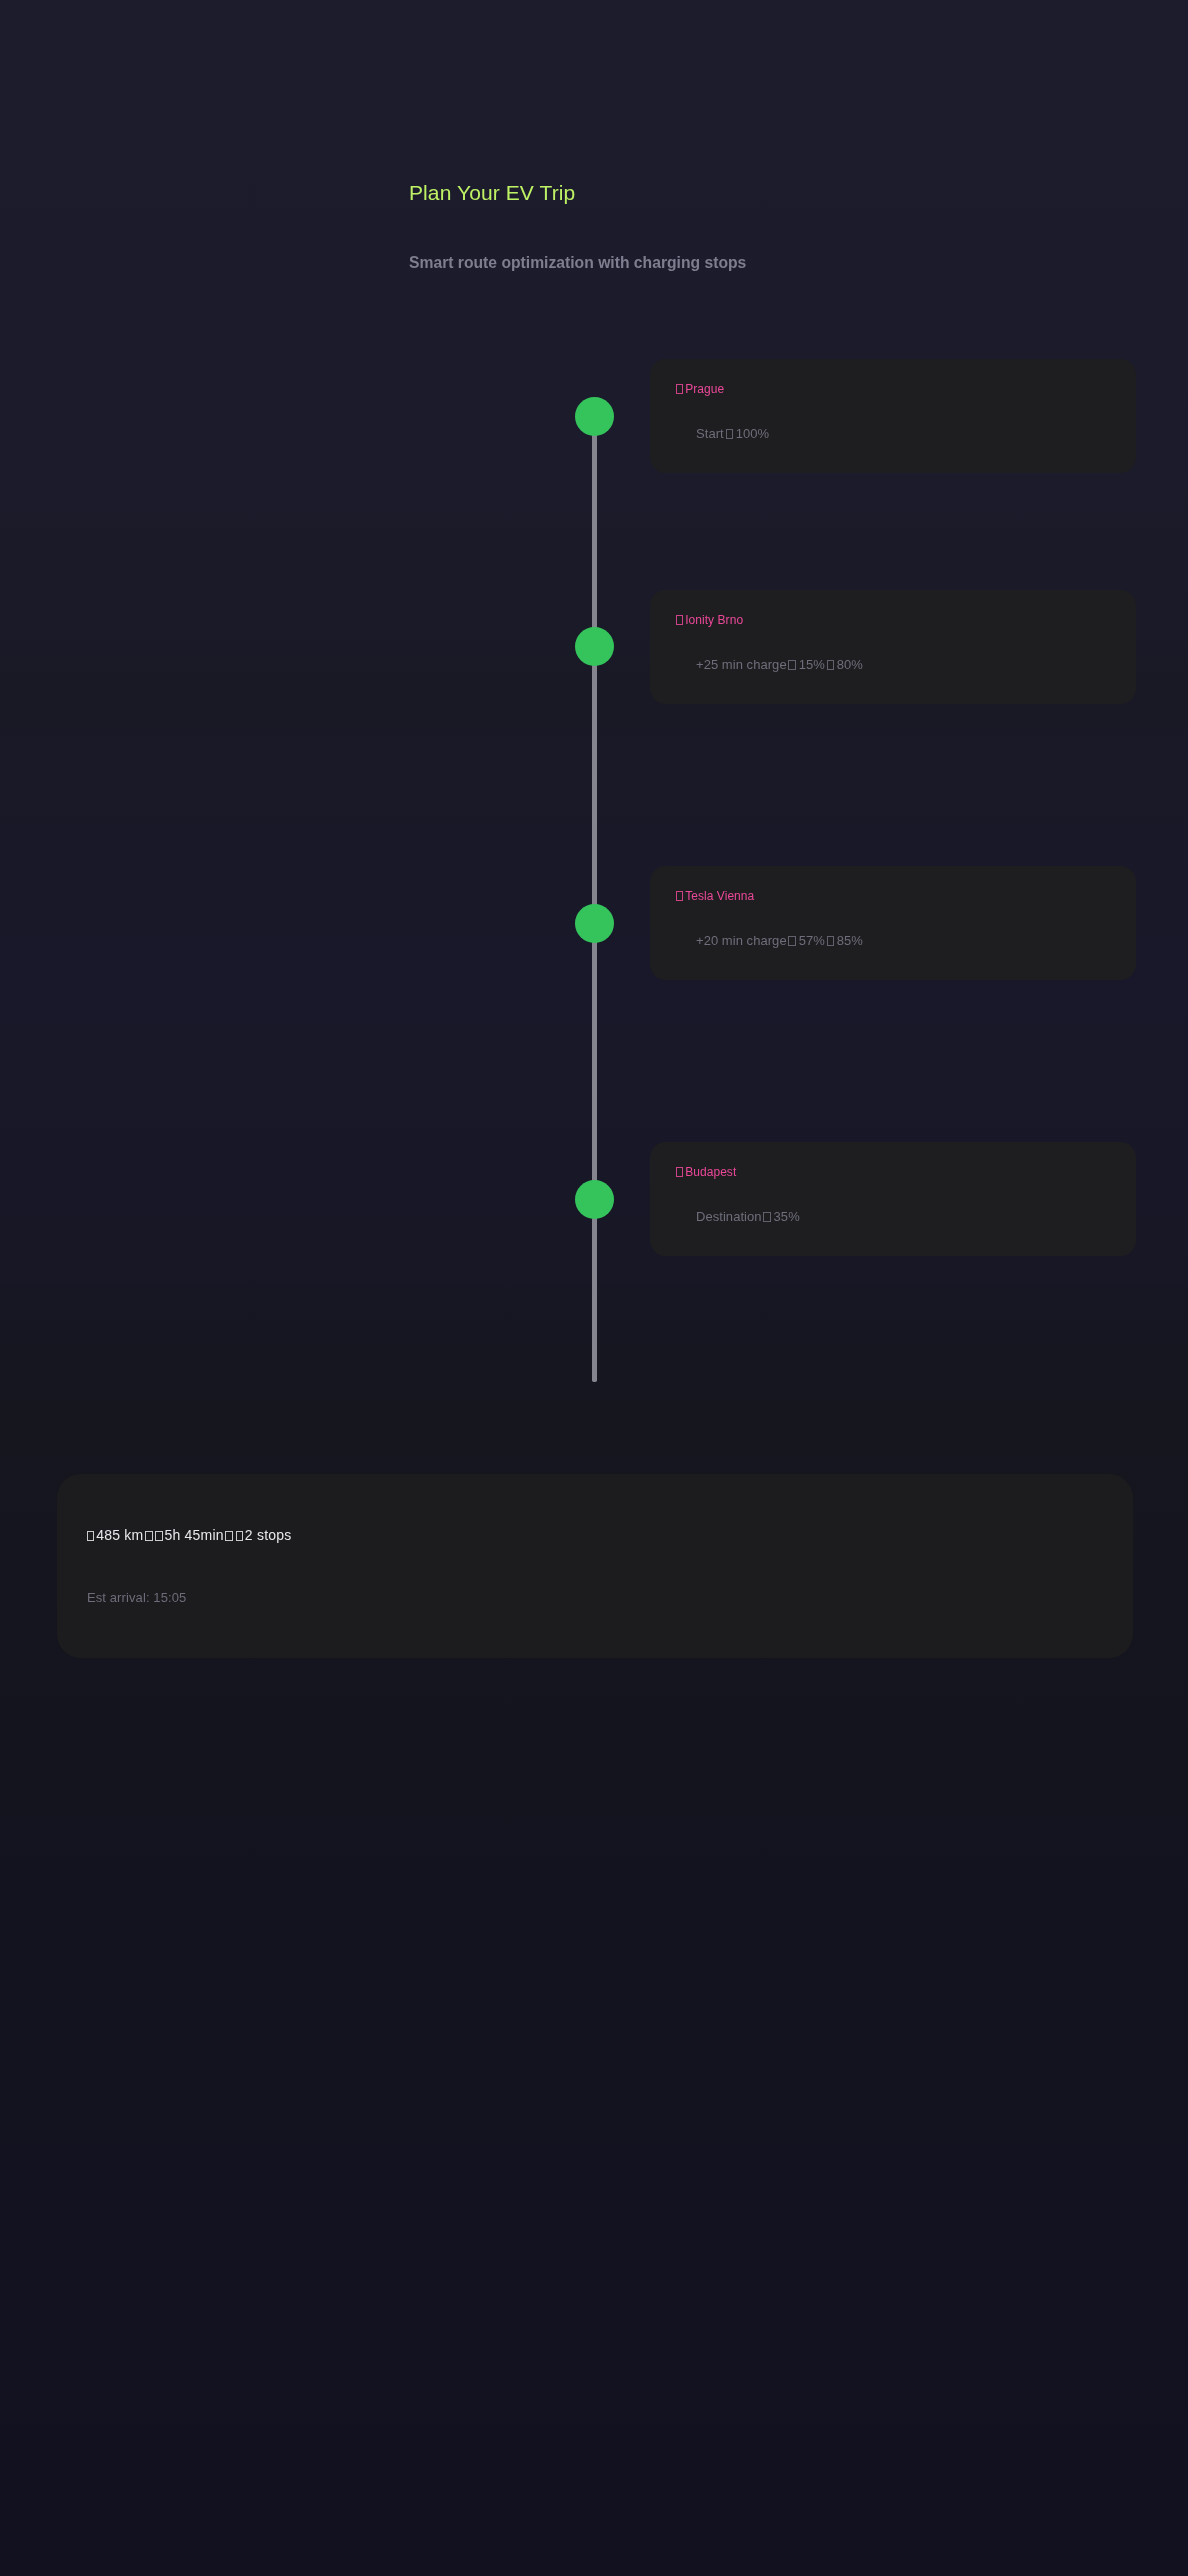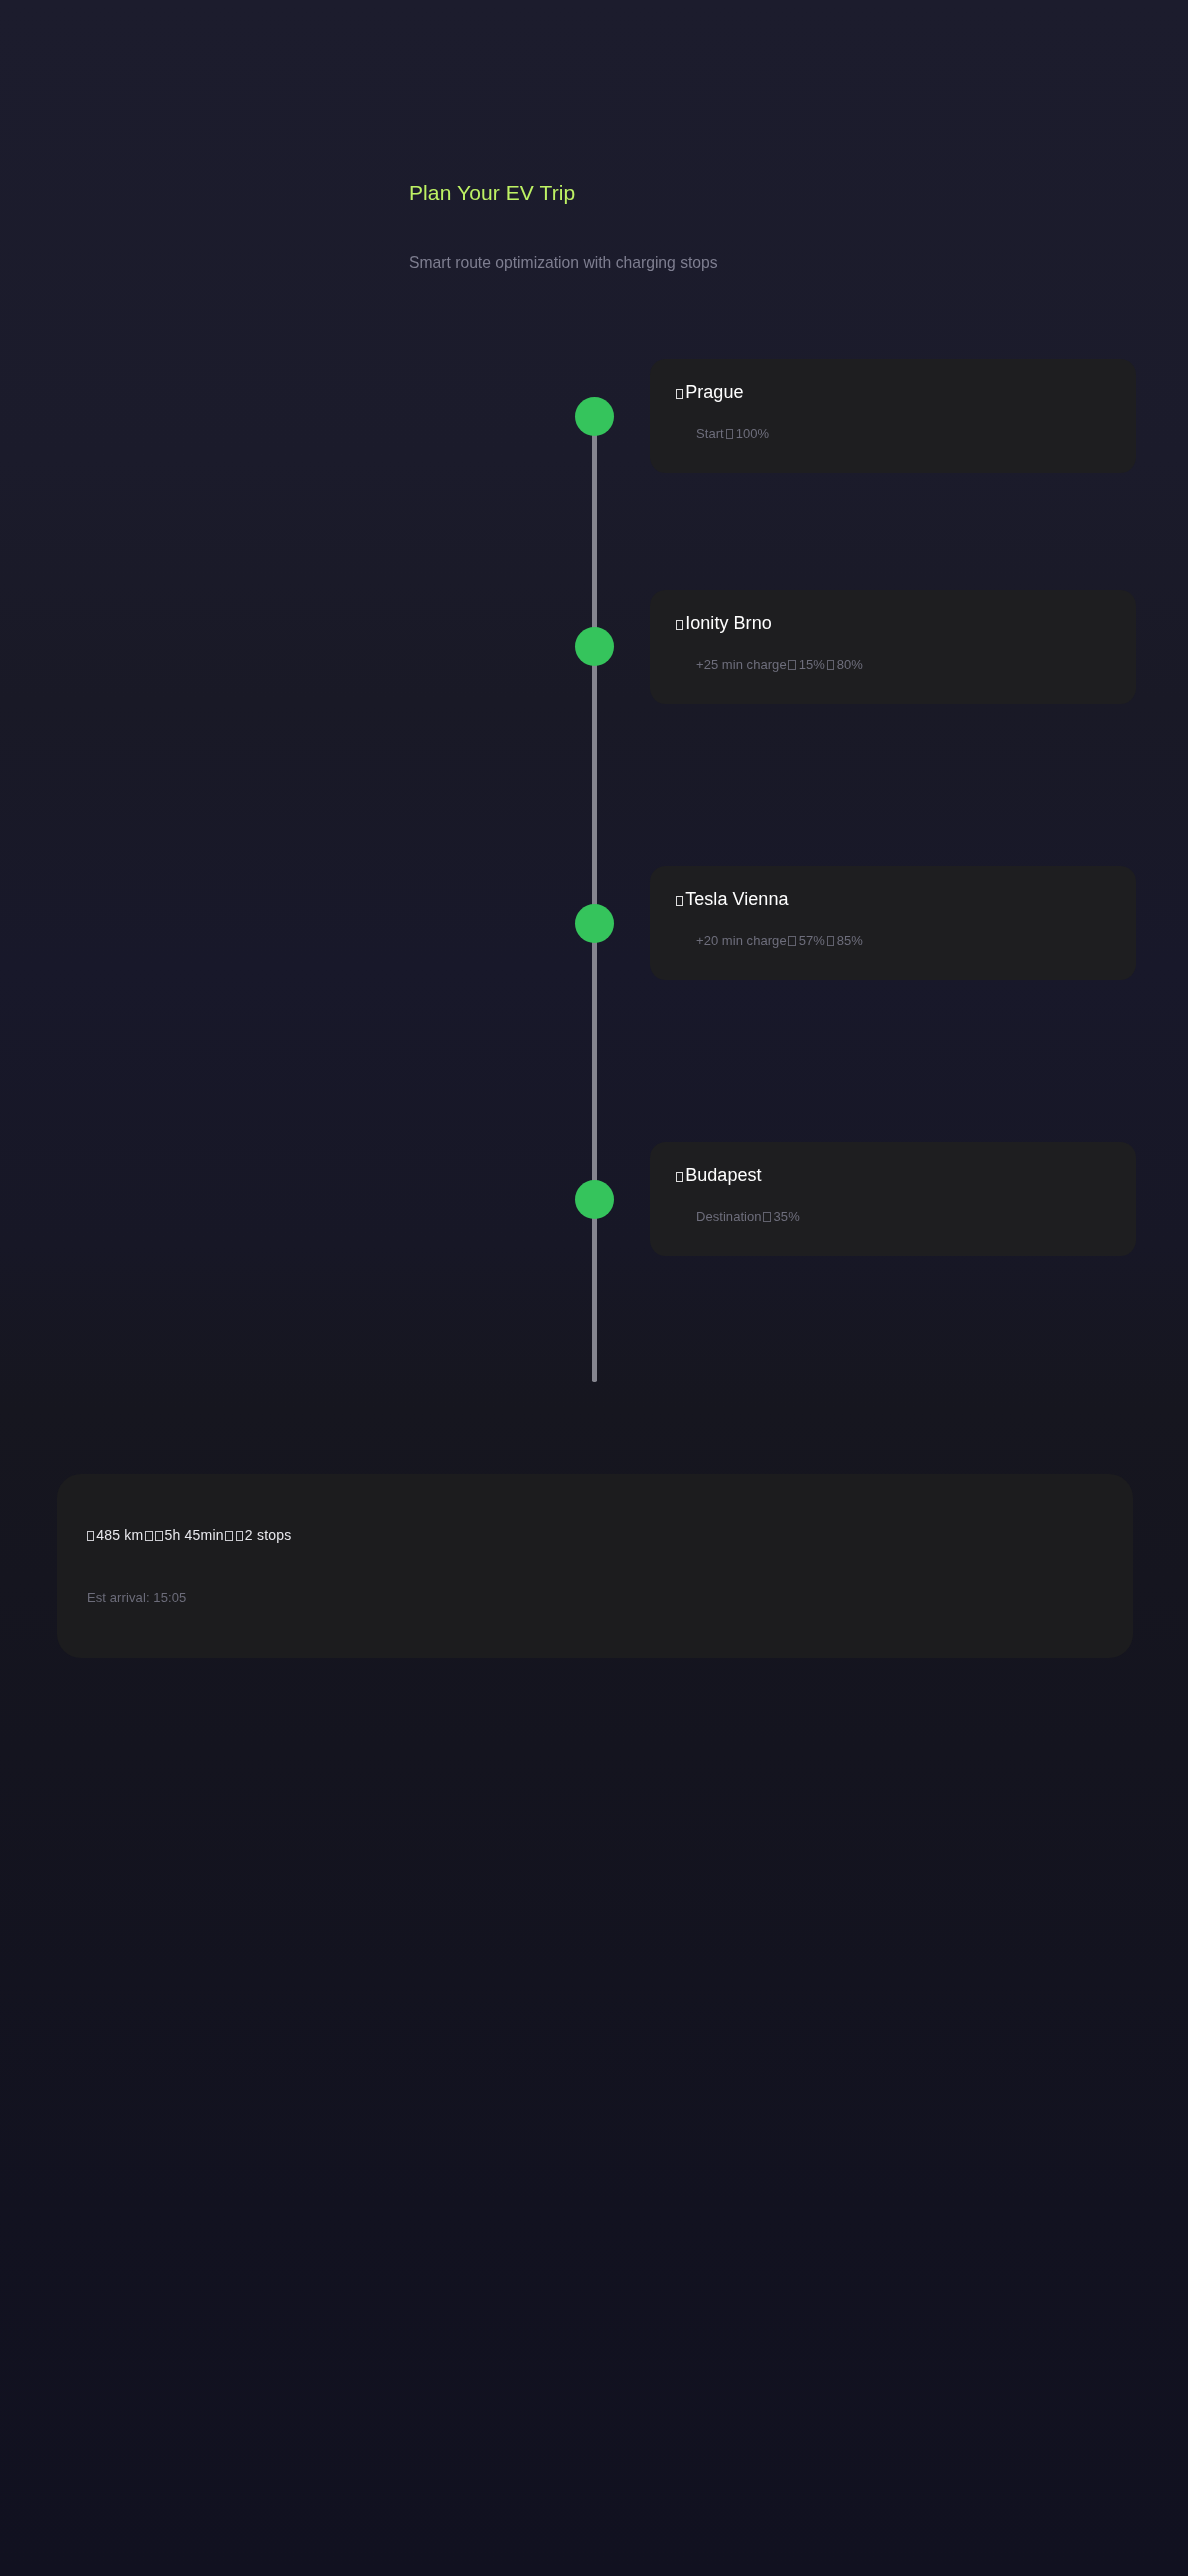--- a/index.html
+++ b/index.html
@@ -33,21 +33,21 @@
     letter-spacing:0.1px;
     color:#bef264;
     position:absolute;
     top:181px;
     left:409px;
     white-space:nowrap;
   }
 
   .page-subtitle {
     font-size:15.7px;
-    font-weight:400;
+    font-weight:700;
     color:#7e7e90;
     position:absolute;
     top:254px;
     left:409px;
     white-space:nowrap;
   }
 
   
   .timeline {
     position:absolute;
@@ -81,23 +81,23 @@
     width:486px;
     height:114px;
     background:#1e1e20;
     border-radius:15.7px;
   }
 
   .stop-name {
     position:absolute;
     left:26px;
     top:23px;
-    font-size:18px;
+    font-size:12px;
     font-weight:400;
-    color:#ffffff;
+    color:#ec4899;
     white-space:nowrap;
     letter-spacing:0.05px;
   }
 
   .stop-detail {
     position:absolute;
     left:26px;
     top:67px;
     font-size:13px;
     font-weight:400;

